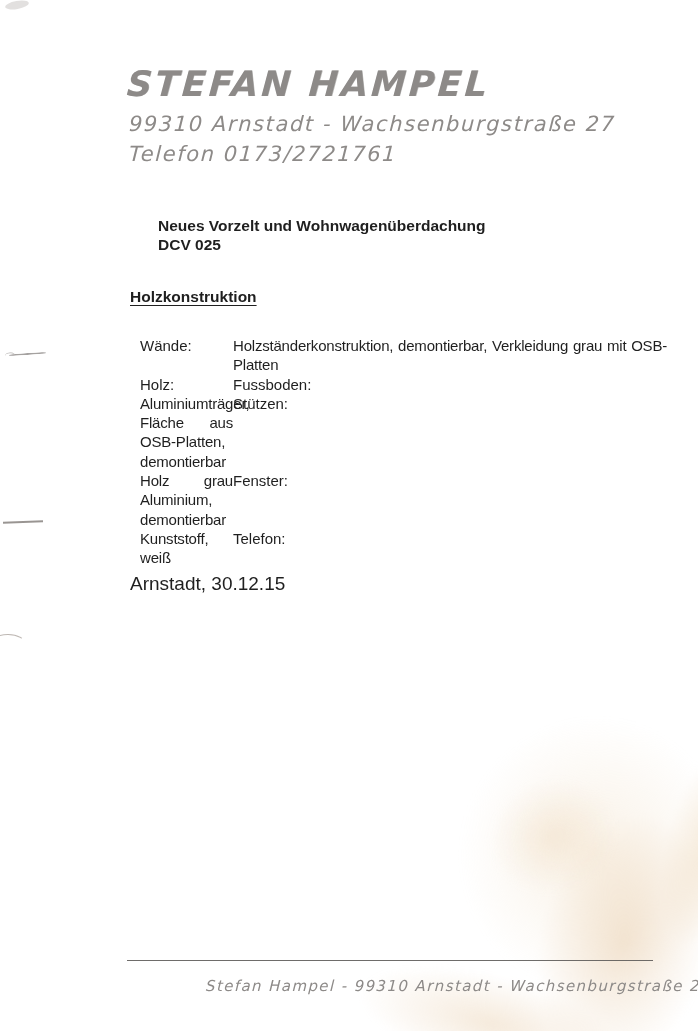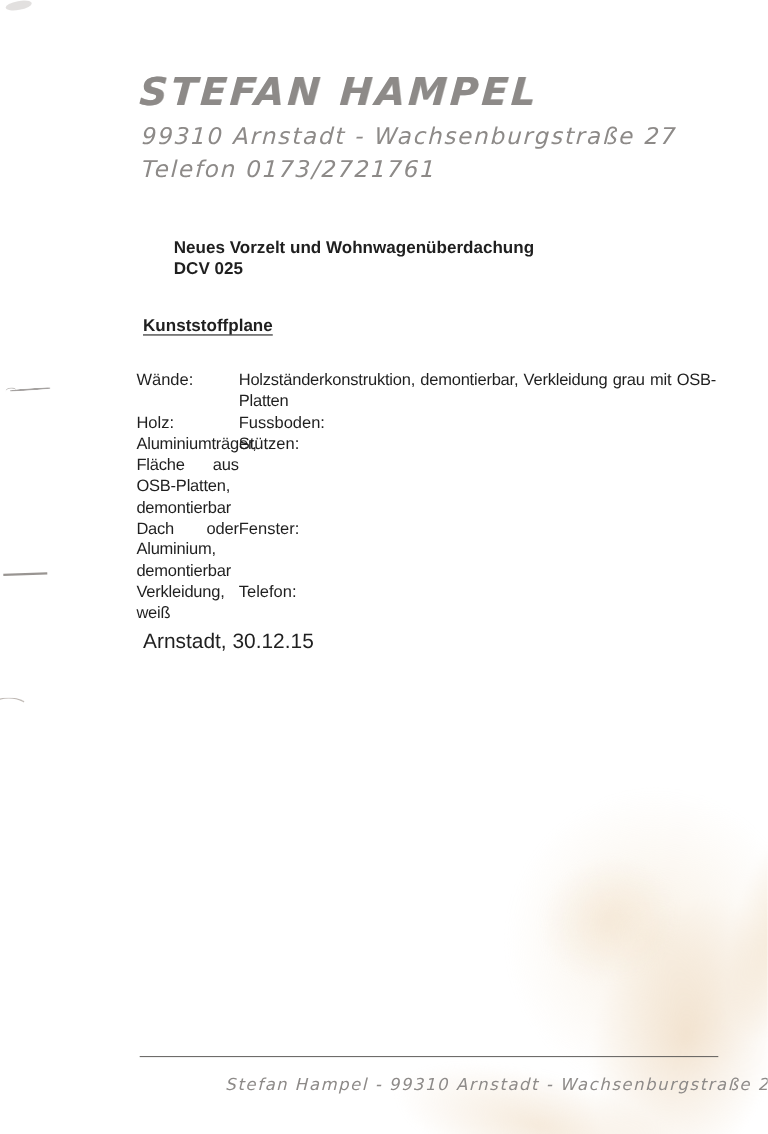--- a/index.html
+++ b/index.html
@@ -144,21 +144,21 @@
     left: 130px;
     top: 288px;
     font-size: 15.5px;
     font-weight: bold;
     text-decoration: underline;
     text-underline-offset: 3px;
     color: #1f1f1f;
   }
   .spec-table {
     position: absolute;
-    left: 124px;
+    left: 140px;
     top: 336px;
     width: 527px;
     display: grid;
     grid-template-columns: 93px 434px;
     font-size: 15px;
     line-height: 19.3px;
     color: #1f1f1f;
   }
   .spec-label {
     white-space: nowrap;
@@ -214,32 +214,32 @@
     <div class="lh-name">STEFAN HAMPEL</div>
     <div class="lh-line lh-address">99310 Arnstadt - Wachsenburgstraße 27</div>
     <div class="lh-line lh-phone">Telefon 0173/2721761</div>
   </div>
 
   <div class="subject">
     <div>Neues Vorzelt und Wohnwagenüberdachung</div>
     <div>DCV 025</div>
   </div>
 
-  <div class="section-heading">Kunststoffplane</div>
+  <div class="section-heading">Holzkonstruktion</div>
 
   <div class="spec-table">
     <div class="spec-label">Wände:</div>
     <div class="spec-value">Holzständerkonstruktion, demontierbar, Verkleidung grau mit OSB-Platten</div>
     <div class="spec-label">Holz:</div>
     <div class="spec-label">Fussboden:</div>
     <div class="spec-value">Aluminiumträger, Fläche aus OSB-Platten, demontierbar</div>
     <div class="spec-label">Stützen:</div>
-    <div class="spec-value">Dach oder Aluminium, demontierbar</div>
+    <div class="spec-value">Holz grau Aluminium, demontierbar</div>
     <div class="spec-label">Fenster:</div>
-    <div class="spec-value">Verkleidung, weiß</div>
+    <div class="spec-value">Kunststoff, weiß</div>
     <div class="spec-label">Telefon:</div>
   </div>
 
   <div class="dateline">Arnstadt, 30.12.15</div>
 
   <div class="footer-rule"></div>
   <div class="footer-text">Stefan Hampel - 99310 Arnstadt - Wachsenburgstraße 27</div>
 
 </div>
 

